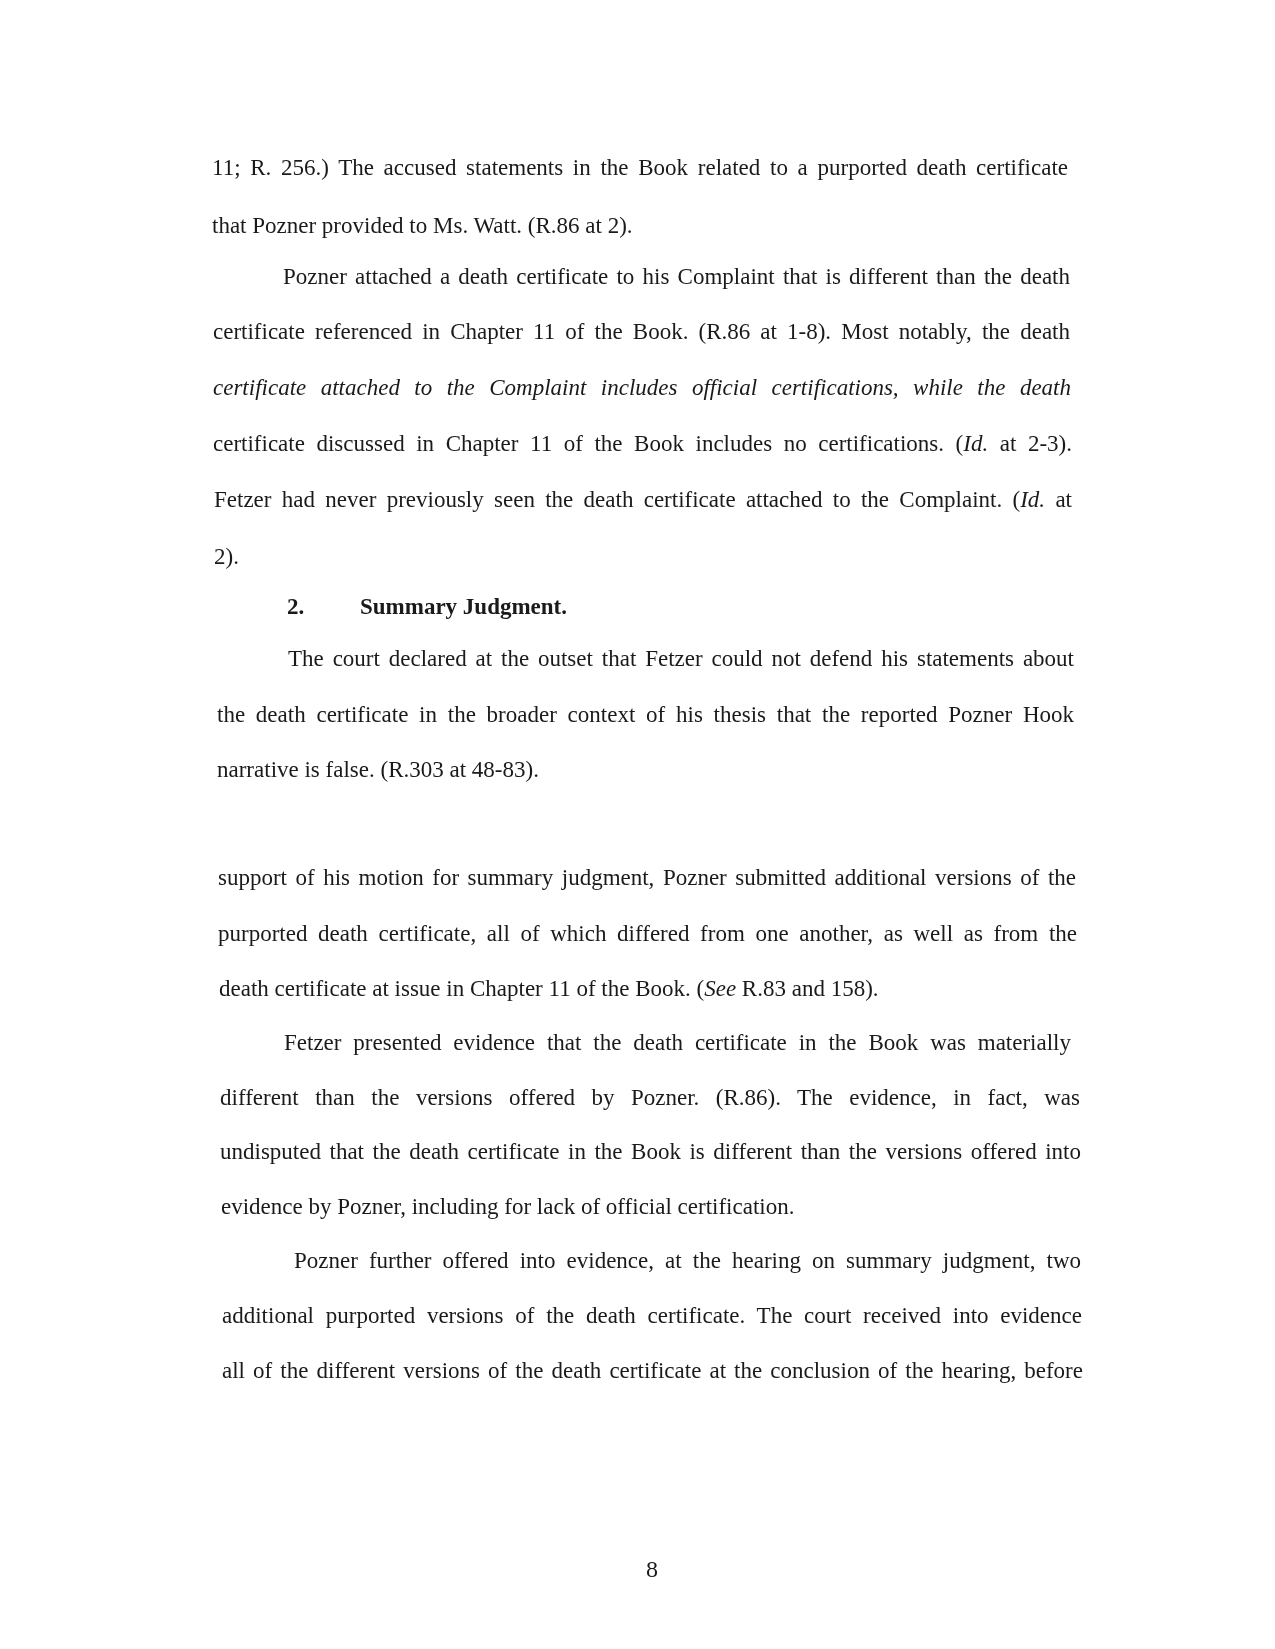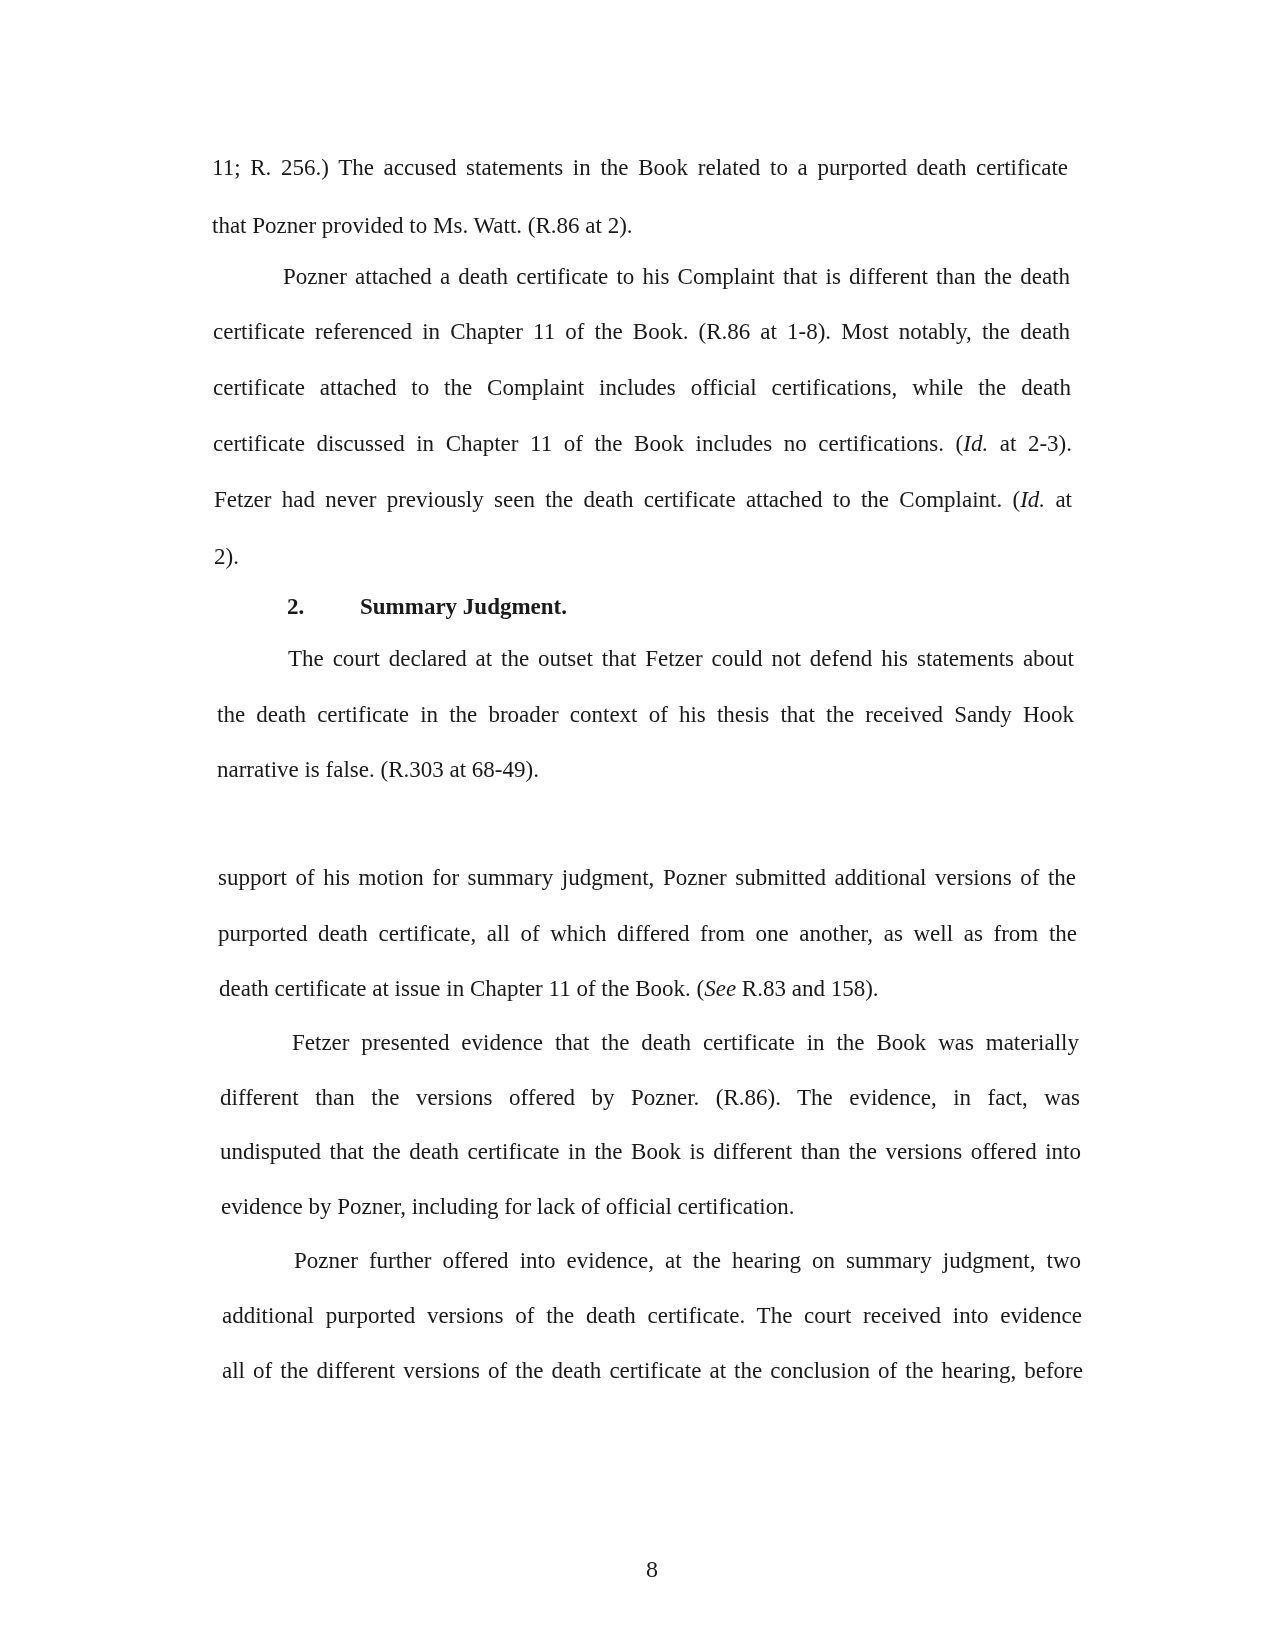--- a/index.html
+++ b/index.html
@@ -25,43 +25,43 @@
 </head>
 <body>
 
 <div class="page">
 
   <div class="line justify" style="left:212px; top:154px; width:856px;">11; R. 256.)  The accused statements in the Book related to a purported death certificate</div>
   <div class="line" style="left:212px; top:212px;">that Pozner provided to Ms. Watt.  (R.86 at 2).</div>
 
   <div class="line justify" style="left:283px; top:263px; width:787px;">Pozner attached a death certificate to his Complaint that is different than the death</div>
   <div class="line justify" style="left:213px; top:318px; width:857px;">certificate referenced in Chapter 11 of the Book.  (R.86 at 1-8).  Most notably, the death</div>
-  <div class="line justify" style="left:213px; top:374px; width:858px;">certificate attached to the Complaint includes official certifications, while the death</div>
+  <div class="line justify" style="left:213px; top:374px; width:858px;font-style:italic;">certificate attached to the Complaint includes official certifications, while the death</div>
   <div class="line justify" style="left:213px; top:430px; width:859px;">
     <span>certificate discussed in Chapter 11 of the Book includes no certifications. (</span><em>Id.</em><span> at 2-3).</span>
   </div>
   <div class="line justify" style="left:214px; top:486px; width:858px;">
     <span>Fetzer had never previously seen the death certificate attached to the Complaint.  (</span><em>Id.</em><span> at</span>
   </div>
   <div class="line" style="left:214px; top:543px;">2).</div>
 
   <div class="line heading" style="left:287px; top:593px;">2.</div>
   <div class="line heading" style="left:360px; top:593px;">Summary Judgment.</div>
 
   <div class="line justify" style="left:288px; top:645px; width:786px;">The court declared at the outset that Fetzer could not defend his statements about</div>
-  <div class="line justify" style="left:217px; top:701px; width:857px;">the death certificate in the broader context of his thesis that the received Sandy Hook</div>
-  <div class="line" style="left:217px; top:756px;">narrative is false.  (R.303 at 68-49).</div>
+  <div class="line justify" style="left:217px; top:701px; width:857px;">the death certificate in the broader context of his thesis that the reported Pozner Hook</div>
+  <div class="line" style="left:217px; top:756px;">narrative is false.  (R.303 at 48-83).</div>
 
   <div class="line justify" style="left:218px; top:864px; width:858px;">support of his motion for summary judgment, Pozner submitted additional versions of the</div>
   <div class="line justify" style="left:218px; top:920px; width:859px;">purported death certificate, all of which differed from one another, as well as from the</div>
   <div class="line" style="left:219px; top:975px;">
     <span>death certificate at issue in Chapter 11 of the Book.  (</span><em>See</em><span> R.83 and 158).</span>
   </div>
 
-  <div class="line justify" style="left:292px; top:1029px; width:787px;">Fetzer presented evidence that the death certificate in the Book was materially</div>
+  <div class="line justify" style="left:284px; top:1029px; width:787px;">Fetzer presented evidence that the death certificate in the Book was materially</div>
   <div class="line justify" style="left:220px; top:1084px; width:860px;">different than the versions offered by Pozner. (R.86).  The evidence, in fact, was</div>
   <div class="line justify" style="left:220px; top:1138px; width:861px;">undisputed that the death certificate in the Book is different than the versions offered into</div>
   <div class="line" style="left:221px; top:1193px;">evidence by Pozner, including for lack of official certification.</div>
 
   <div class="line justify" style="left:294px; top:1247px; width:787px;">Pozner further offered into evidence, at the hearing on summary judgment, two</div>
   <div class="line justify" style="left:222px; top:1302px; width:860px;">additional purported versions of the death certificate.  The court received into evidence</div>
   <div class="line justify" style="left:222px; top:1357px; width:861px;">all of the different versions of the death certificate at the conclusion of the hearing, before</div>
 
   <div class="page-number">8</div>
 </div>

